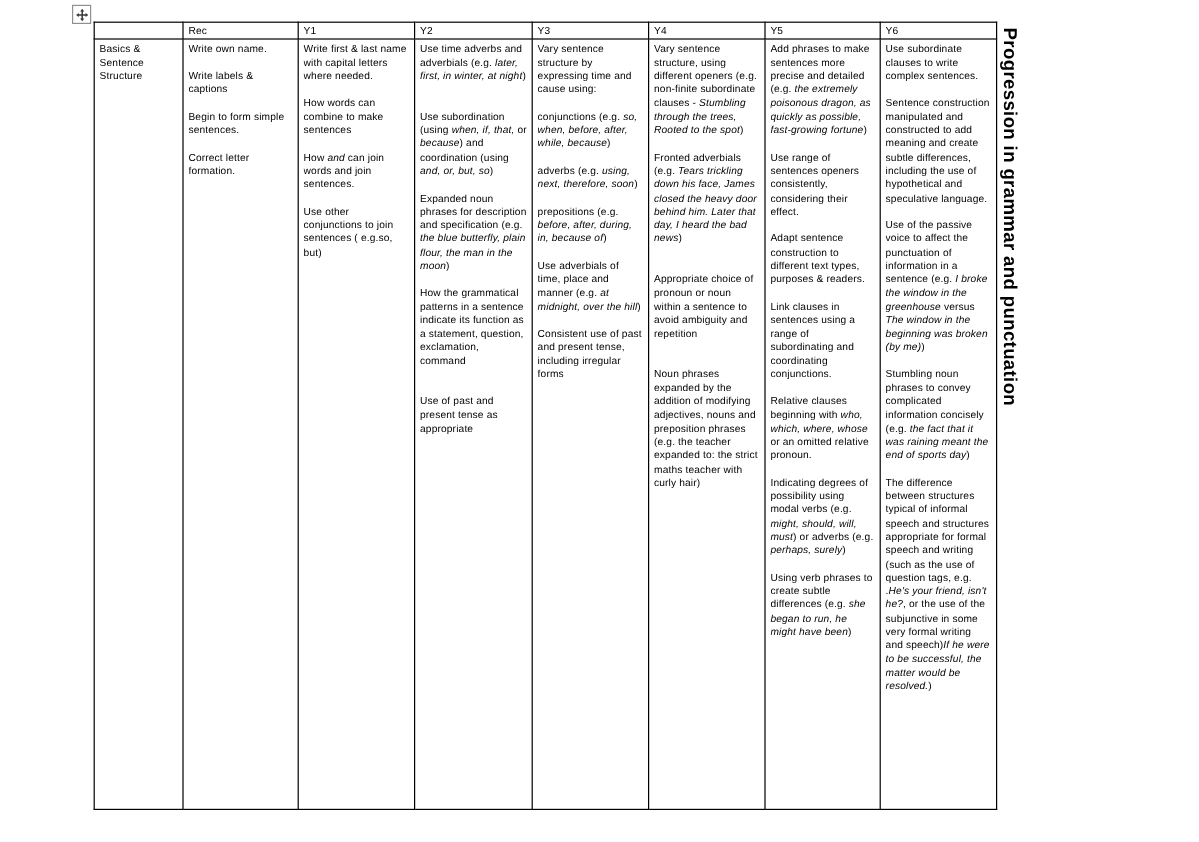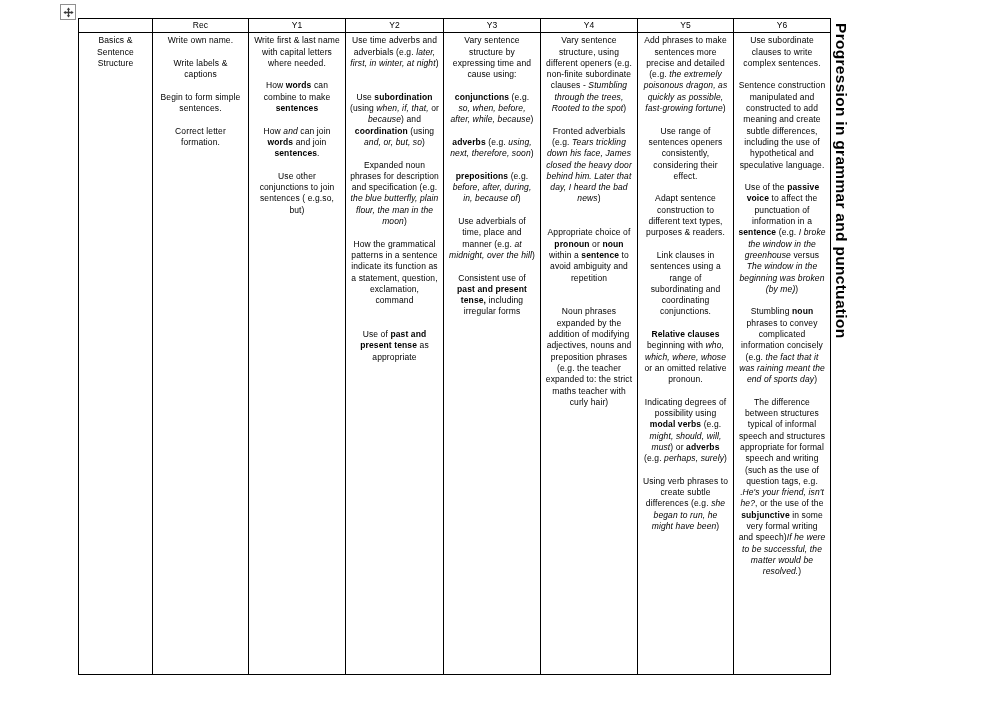--- a/index.html
+++ b/index.html
@@ -16,30 +16,30 @@
     display:flex; align-items:center; justify-content:center;
   }
   .move-handle svg { width:11px; height:11px; display:block; }
 
   table.grid {
     position:absolute; left:78px; top:18px; width:752px; height:656px;
     border-collapse:collapse; table-layout:fixed;
     font-size:8.5px; line-height:11.3px; letter-spacing:0.12px;
   }
   table.grid th, table.grid td {
-    border:1px solid #000; vertical-align:top; text-align:center;
+    border:1px solid #000; vertical-align:top; text-align:left;
     font-weight:normal;
   }
   table.grid thead th { height:13px; padding:1px 4px; font-size:8.5px; }
   table.grid tbody td { padding:2px 4px; }
   .cellc { height:637px; overflow:hidden; }
   .rowhead { font-weight:bold; }
   .cellc p { margin:0; }
   .cellc p.blank { height:11.3px; }
-  .b { font-weight:bold; }
+  .b { font-weight:normal; }
   .i { font-style:italic; }
 
   .side-title {
     position:absolute; left:832px; top:23px; height:650px;
     writing-mode:vertical-rl;
     font-weight:bold; font-size:15.5px; letter-spacing:0.3px;
     white-space:nowrap;
   }
 </style>
 </head>

